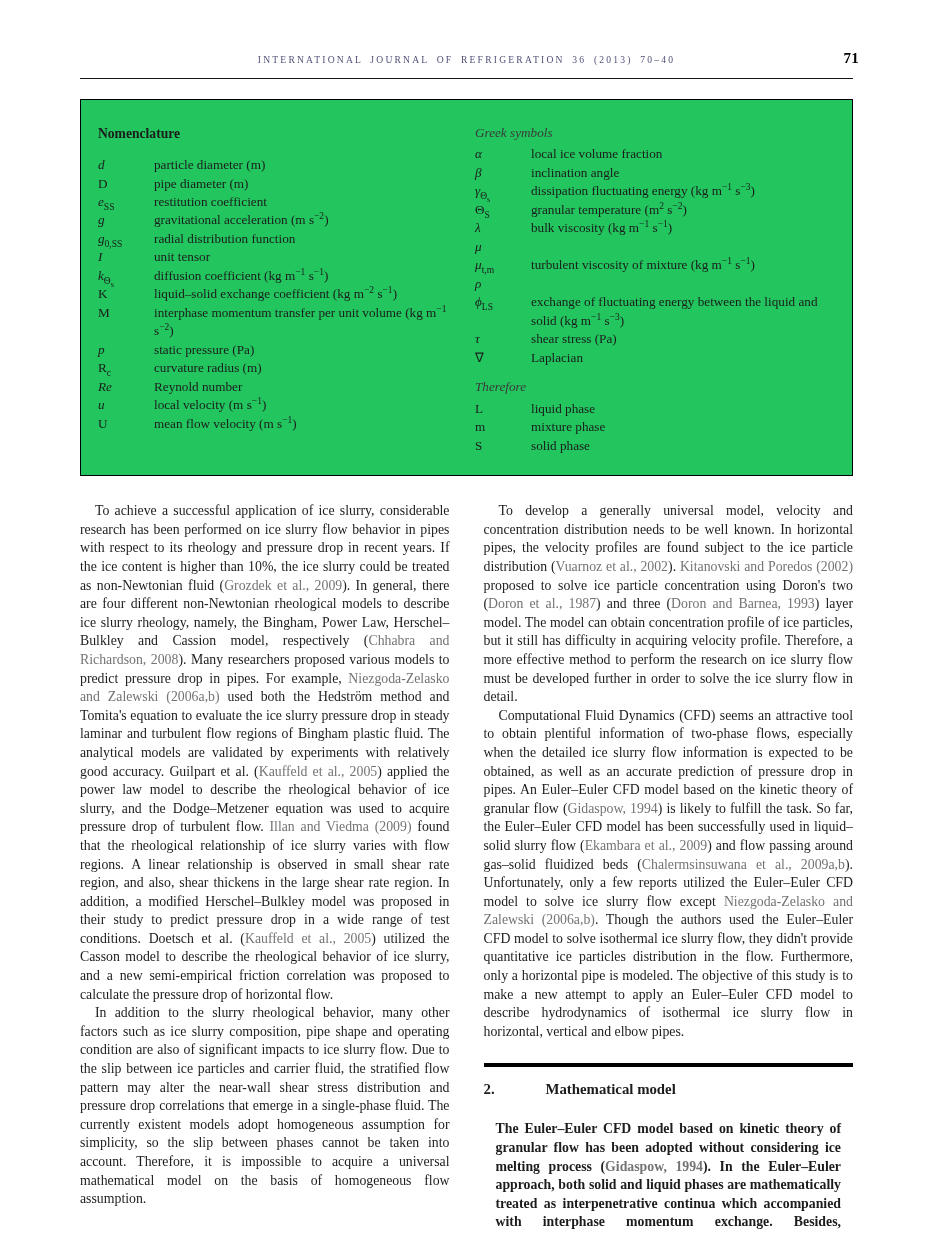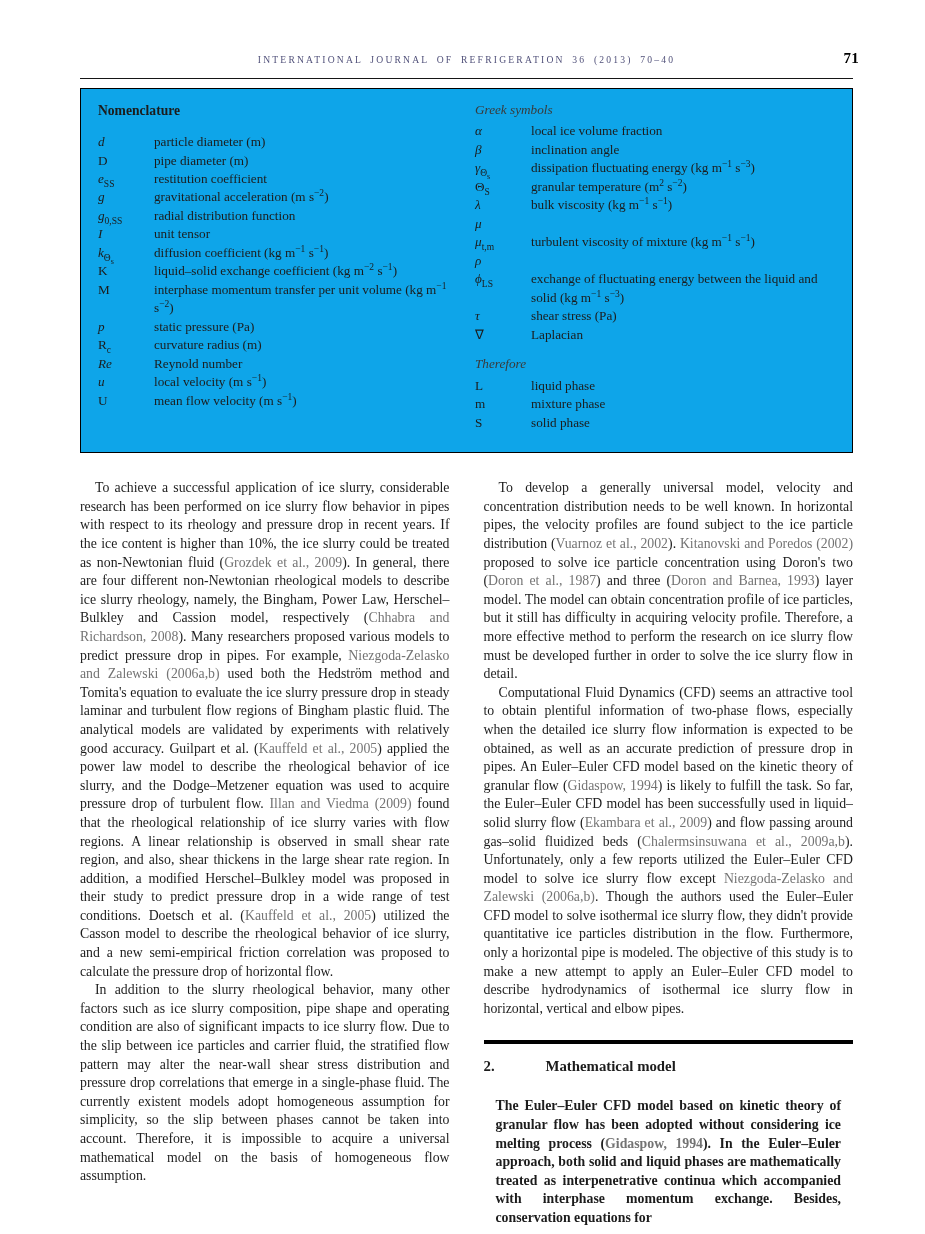--- a/index.html
+++ b/index.html
@@ -25,27 +25,27 @@
   }
   .page-number{
     position:absolute;right:-6px;top:0px;
     font-weight:bold;font-size:15px;color:#000;
     letter-spacing:.3px;
     text-align:center;
   }
   .header-rule{border-bottom:1.7px solid #161616;margin-top:8px;}
   
   .nomenclature{
-    margin-top:9px;
-    background:#0ea5e9;
+    margin-top:20px;
+    background:#22c55e;
     border:1.6px solid #000;
     display:grid;
     grid-template-columns:1fr 1fr;
     column-gap:14px;
-    padding:12px 14px 20px 17px;
+    padding:24px 14px 20px 17px;
     font-size:13.2px;
     line-height:1.4;
   }
   .nom-title{font-weight:bold;font-size:13.6px;margin-bottom:13px;}
   .nom-subtitle{font-style:italic;color:#3a3a3a;margin-bottom:3px;}
   .nom-subtitle.subscripts{margin-top:11px;}
   .nom-row{display:flex;}
   .nom-sym{flex:0 0 56px;}
   .nom-def{flex:1;padding-right:2px;}
   sub{font-size:72%;line-height:0;}

